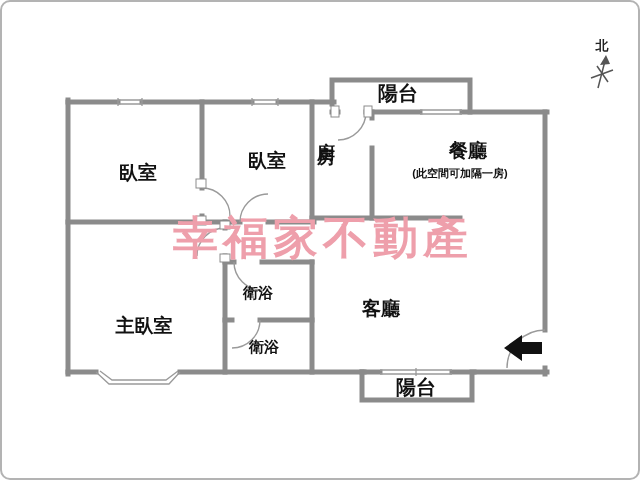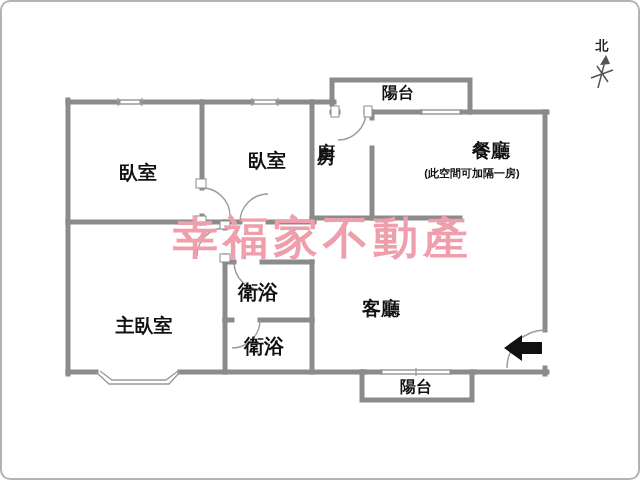--- a/index.html
+++ b/index.html
@@ -11,22 +11,22 @@
   .frame{
     position:absolute;left:0;top:0;width:636px;height:476px;
     border:2px solid #b3b3b3;border-radius:10px;pointer-events:none;
   }
   svg.plan{position:absolute;left:0;top:0;}
   .label{
     position:absolute;transform:translate(-50%,-50%);
     color:#111;font-weight:bold;white-space:nowrap;line-height:1;
   }
   .lbl-lg{font-size:19px;}
-  .lbl-md{font-size:16px;text-align:right;}
-  .lbl-sm{font-size:20px;}
+  .lbl-md{font-size:20px;text-align:right;}
+  .lbl-sm{font-size:15px;}
   .lbl-note{font-size:11px;}
   .lbl-vert{
     position:absolute;writing-mode:vertical-rl;text-orientation:upright;
     color:#111;font-weight:bold;font-size:18px;line-height:1;letter-spacing:4px;
   }
   .watermark{
     position:absolute;left:323px;top:238px;transform:translate(-50%,-50%);
     font-size:45px;font-weight:bold;letter-spacing:5px;white-space:nowrap;
     color:#ee9fab;
   }
@@ -97,20 +97,20 @@
 
   <polygon points="504,348 522,335 522,342 542,342 542,354 522,354 522,361" fill="#111111"></polygon>
 </svg>
 
 <div class="watermark" style="color: rgb(238, 159, 171); text-align: center;">幸福家不動產</div>
 
 <div class="label lbl-md" style="left:398px;top:93px">陽台</div>
 <div class="label lbl-lg" style="left:138px;top:172px">臥室</div>
 <div class="label lbl-lg" style="left:267px;top:160px">臥室</div>
 <div class="lbl-vert" style="left:317px;top:128px">廚房</div>
-<div class="label lbl-lg" style="left:491px;top:150px">餐廳</div>
-<div class="label lbl-note" style="left:472px;top:173px">(此空間可加隔一房)</div>
+<div class="label lbl-lg" style="left:468px;top:150px">餐廳</div>
+<div class="label lbl-note" style="left:460px;top:173px">(此空間可加隔一房)</div>
 <div class="label lbl-lg" style="left:144px;top:325px">主臥室</div>
 <div class="label lbl-sm" style="left:258px;top:292px">衛浴</div>
 <div class="label lbl-sm" style="left:264px;top:346px">衛浴</div>
 <div class="label lbl-lg" style="left:381px;top:308px">客廳</div>
 <div class="label lbl-md" style="left:416px;top:387px">陽台</div>
 <div class="north" style="left:602px;top:46px">北</div>
 
 </body></html>

